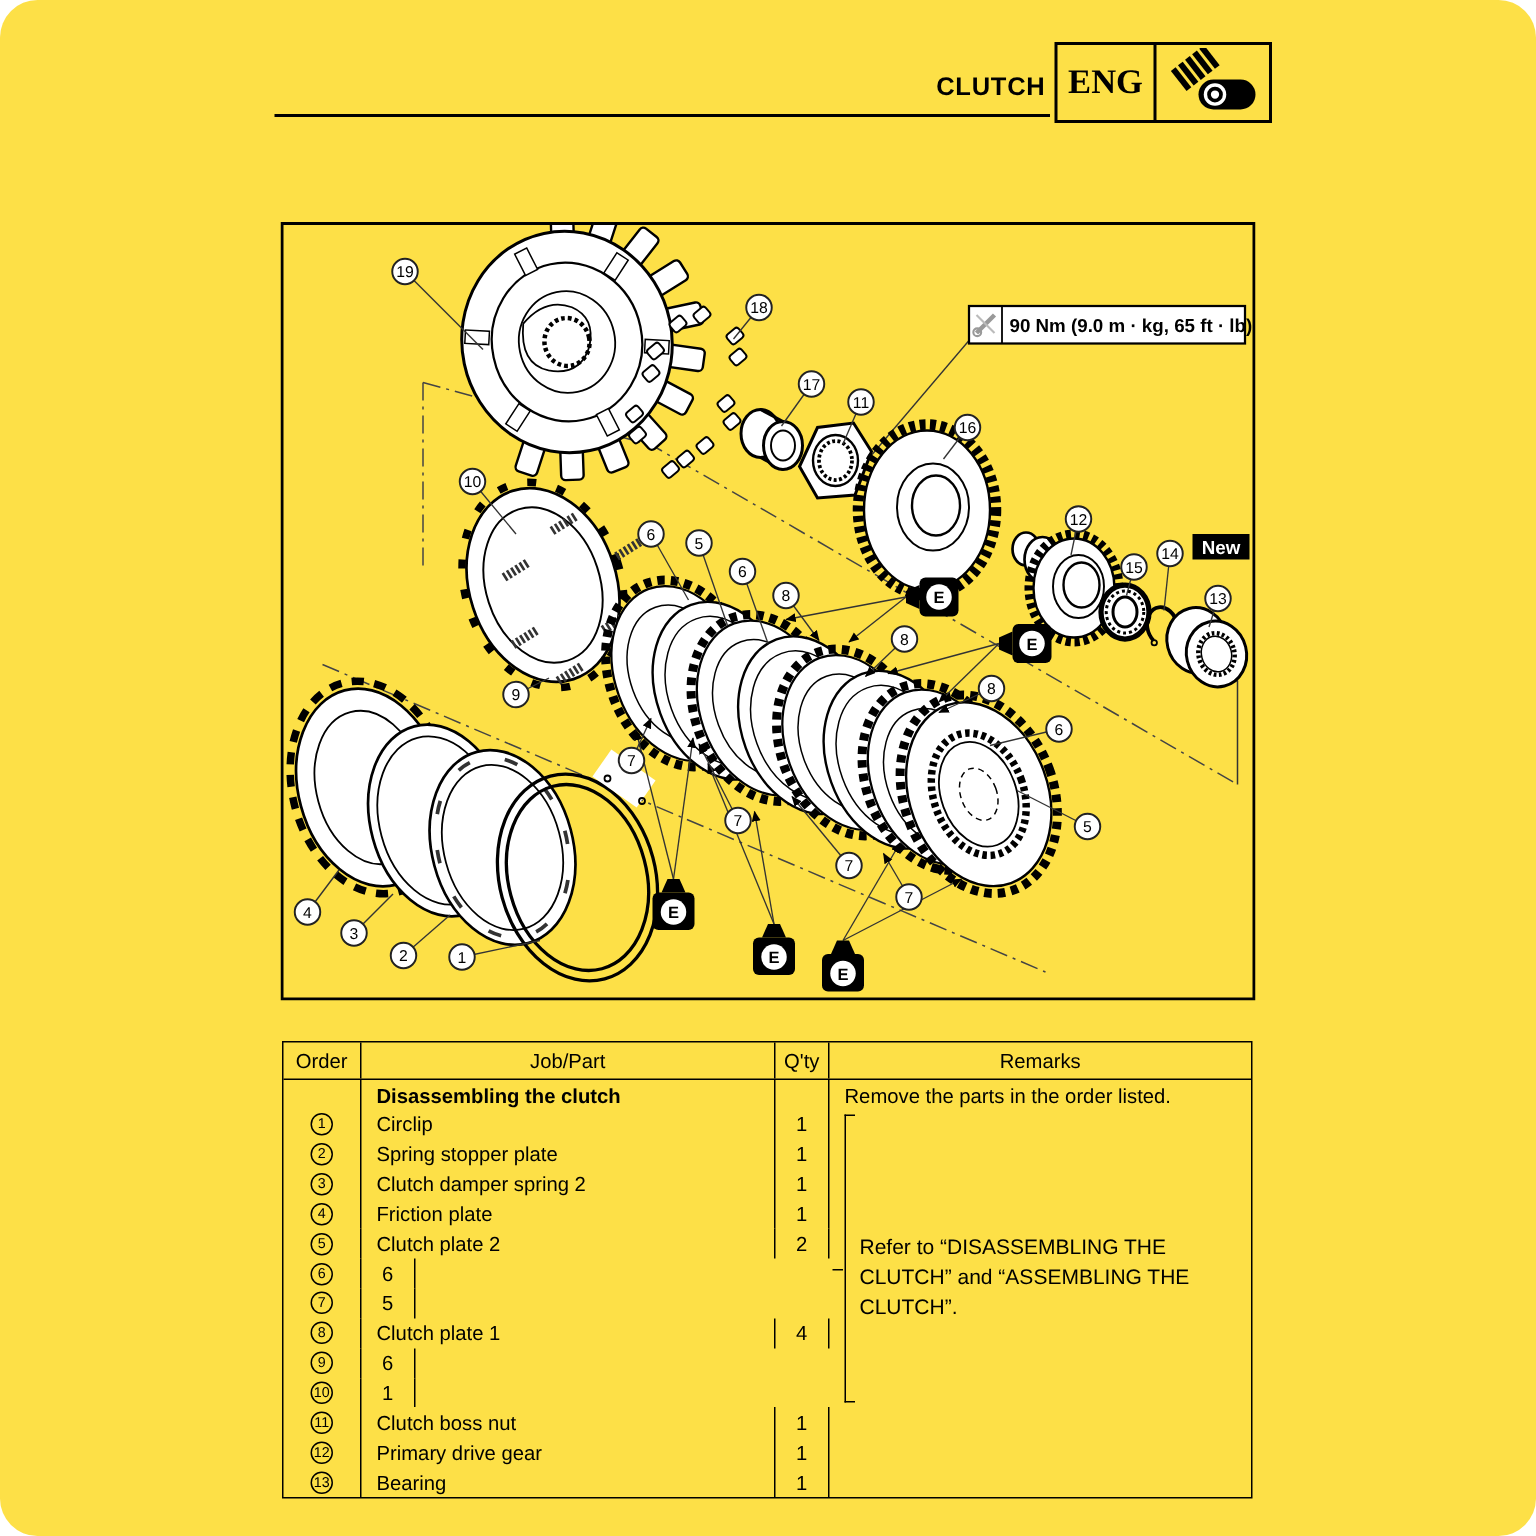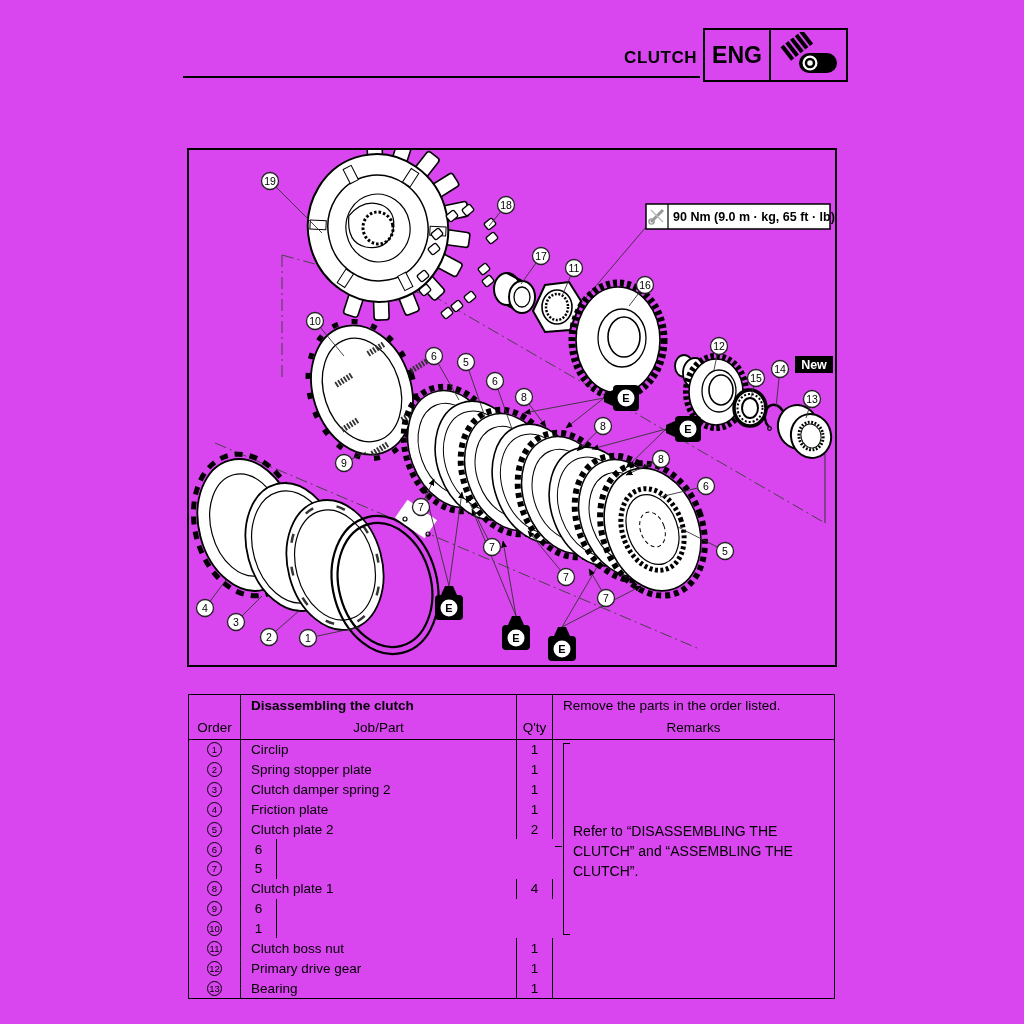--- a/index.html
+++ b/index.html
@@ -1,25 +1,25 @@
 <!DOCTYPE html>
 <html><head>
 <meta charset="utf-8">
 <style>
   html,body{margin:0;padding:0;background:#fff;}
-  .page{position:relative;width:1024px;height:1024px;background:#d946ef;overflow:hidden;
-        font-family:"Liberation Sans",sans-serif;color:#000;}
+  .page{position:relative;width:1024px;height:1024px;background:#fde047;overflow:hidden;
+        font-family:"Liberation Sans",sans-serif;color:#000;border-radius:25px;}
   
   .hdr-title{position:absolute;top:48px;left:420px;width:277px;text-align:right;
              font-size:17px;font-weight:bold;letter-spacing:.5px;}
   .hdr-rule{position:absolute;top:76px;left:183px;width:517px;height:2px;background:#000;}
   .hdr-box{position:absolute;top:28px;left:703px;width:141px;height:50px;
            border:2.5px solid #000;display:flex;}
   .hdr-box .eng{width:64px;display:flex;align-items:center;justify-content:center;
-                font-size:23px;font-weight:bold;border-right:2.5px solid #000;}
+                font-size:23px;font-weight:bold;border-right:2.5px solid #000;font-family:Liberation Serif, serif;}
   .hdr-box .eng-ic{flex:1;display:flex;align-items:center;justify-content:center;}
   
   .fig{position:absolute;top:148px;left:187px;width:650px;height:519px;}
   
   .ptable{position:absolute;top:694px;left:188px;width:645px;height:303px;
           border:1.5px solid #000;display:flex;flex-direction:column;font-size:13.5px;}
   .trow{display:flex;flex:1;align-items:center;}
   .trow.head{flex:0 0 24px;border-bottom:1.5px solid #000;font-size:13.5px;}
   .trow.sect{flex:0 0 20px;}
   .cell{height:100%;display:flex;align-items:center;}
@@ -448,31 +448,31 @@
     <g>
       <rect x="795" y="356" width="38" height="17" fill="#000"></rect>
       <text x="814" y="369" font-size="12.5" font-weight="bold" fill="#fff" text-anchor="middle" font-family="Liberation Sans, sans-serif">New</text>
     </g>
 
     <rect x="188" y="149" width="648" height="517" fill="none" stroke="#000" stroke-width="2"></rect>
   </svg>
   </div>
 
   <div class="ptable" style="position:absolute;">
+    <div class="trow head">
+      <div class="cell c-order">Order</div>
+      <div class="cell c-job">Job/Part</div>
+      <div class="cell c-qty">Q'ty</div>
+      <div class="cell c-rem" style="justify-content:center;padding-left:0;">Remarks</div>
+    </div>
     <div class="trow sect">
       <div class="cell c-order"></div>
       <div class="cell c-job bold">Disassembling the clutch</div>
       <div class="cell c-qty"></div>
       <div class="cell c-rem">Remove the parts in the order listed.</div>
-    </div>
-    <div class="trow head">
-      <div class="cell c-order">Order</div>
-      <div class="cell c-job">Job/Part</div>
-      <div class="cell c-qty">Q'ty</div>
-      <div class="cell c-rem" style="justify-content:center;padding-left:0;">Remarks</div>
     </div>
     <div id="rows" style="display:flex;flex-direction:column;flex:1;">
         <div class="trow">
           <div class="cell c-order">
             <span class="circ">1</span>
           </div>
           <div class="cell c-job">Circlip</div>
           <div class="cell c-qty">1</div>
           <div class="cell c-rem"></div>
         </div>

